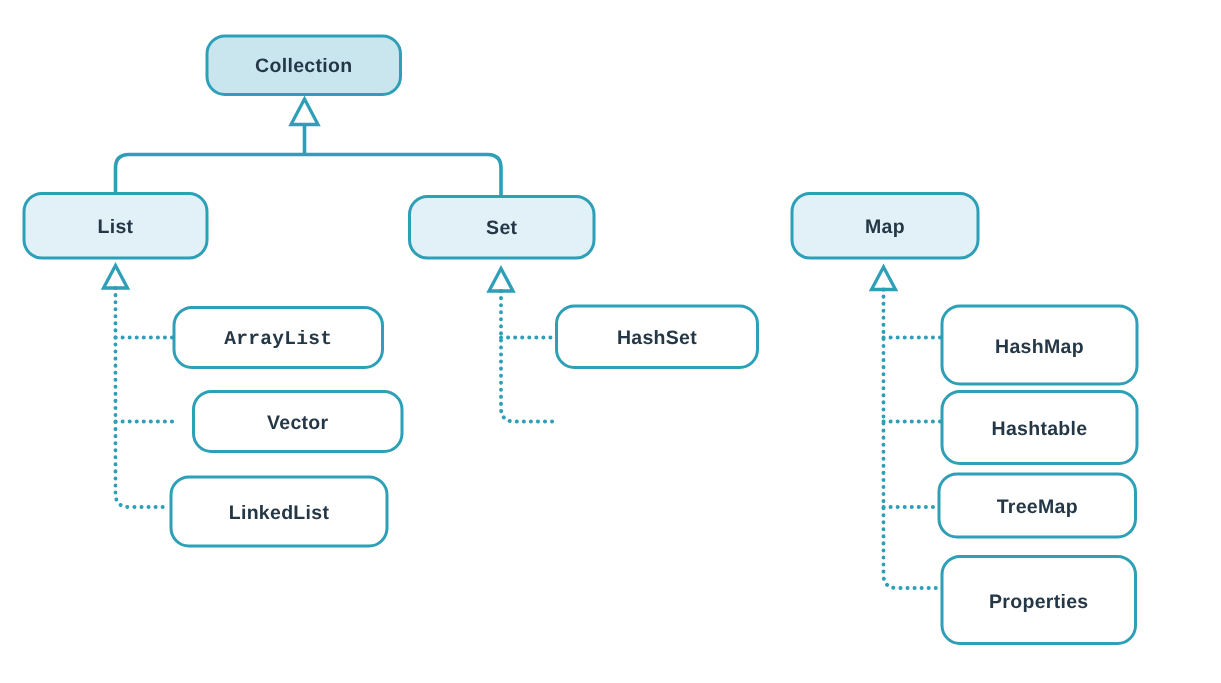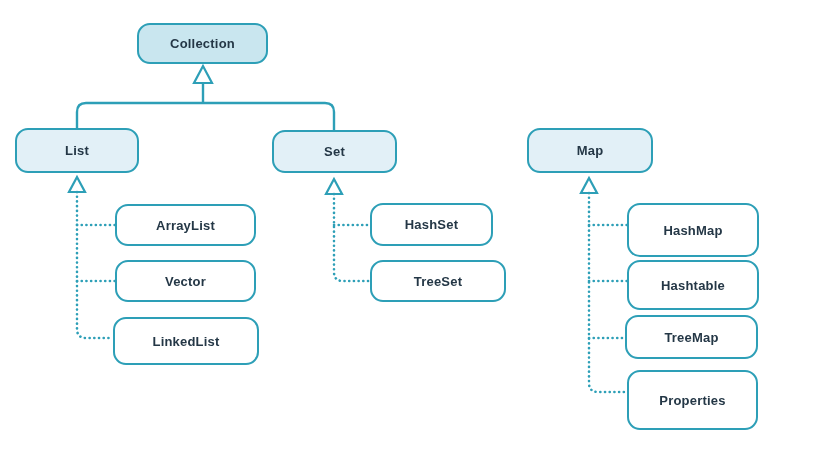--- a/index.html
+++ b/index.html
@@ -80,29 +80,28 @@
   </svg>
 
   <div class="node root" style="left:137px; top:23px; width:131px; height:41px;">Collection</div>
 
   <div class="node parent" style="left:15px; top:128px; width:124px; height:45px;">List</div>
 
   <div class="node parent" style="left:272px; top:130px; width:125px; height:43px;">Set</div>
 
   <div class="node parent" style="left:527px; top:128px; width:126px; height:45px;">Map</div>
 
-  <div class="node leaf" style="left:115px; top:204px; width:141px; height:42px;">ArrayList</div>
+  <div class="node leaf" style="left:115px; top:204px; width:141px; height:42px;font-family:Liberation Mono, monospace;">ArrayList</div>
 
-  <div class="node leaf" style="left:115px; top:260px; width:141px; height:42px;">Vector</div>
+  <div class="node leaf" style="left:128px; top:260px; width:141px; height:42px;">Vector</div>
 
   <div class="node leaf" style="left:113px; top:317px; width:146px; height:48px;">LinkedList</div>
 
-  <div class="node leaf" style="left:370px; top:203px; width:123px; height:43px;">HashSet</div>
+  <div class="node leaf" style="left:370px; top:203px; width:136px; height:43px;">HashSet</div>
 
-  <div class="node leaf" style="left:370px; top:260px; width:136px; height:42px;">TreeSet</div>
 
   <div class="node leaf" style="left:627px; top:203px; width:132px; height:54px;">HashMap</div>
 
   <div class="node leaf" style="left:627px; top:260px; width:132px; height:50px;">Hashtable</div>
 
   <div class="node leaf" style="left:625px; top:315px; width:133px; height:44px;">TreeMap</div>
 
   <div class="node leaf" style="left:627px; top:370px; width:131px; height:60px;">Properties</div>
 
 </div>

